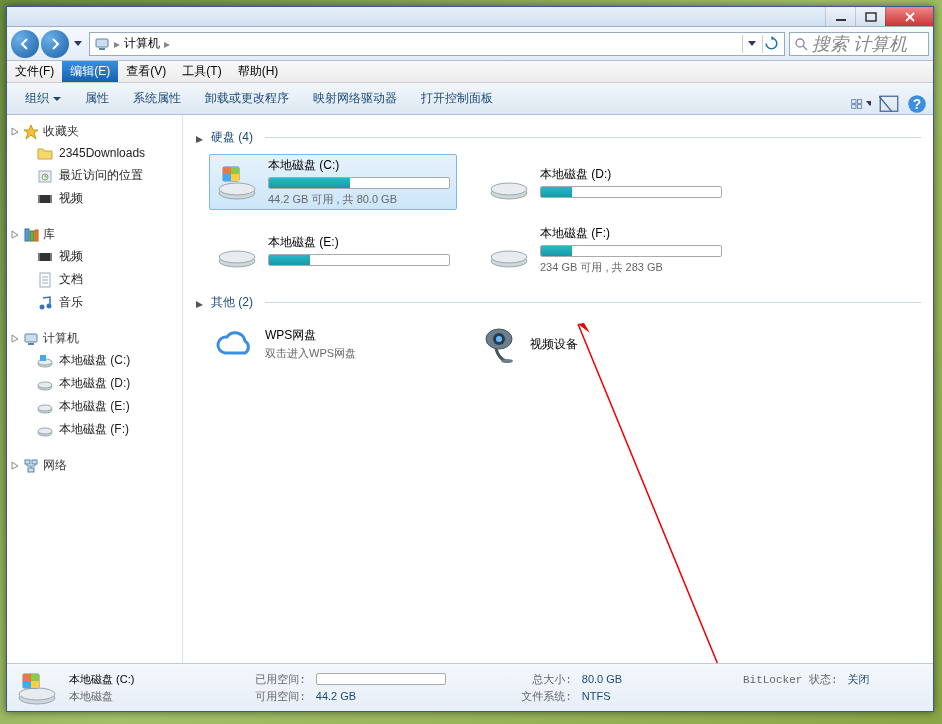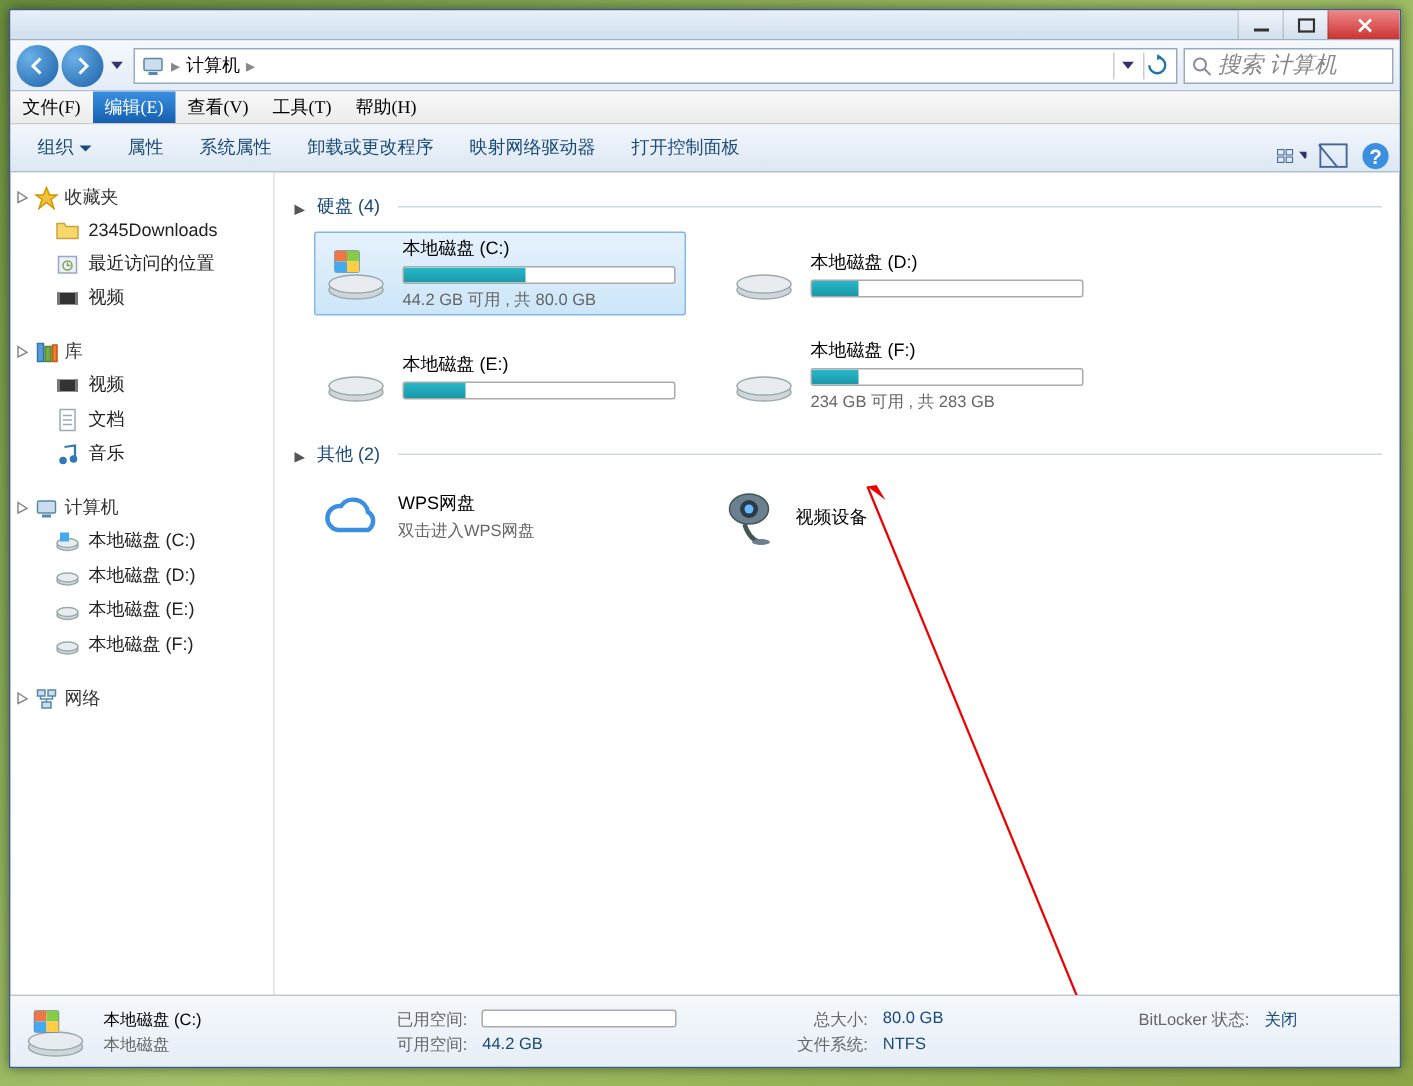--- a/index.html
+++ b/index.html
@@ -13,23 +13,23 @@
 .navbar { height: 34px; background: linear-gradient(#f6f9fd, #e3ecf7); display: flex; align-items: center; padding: 0 4px; gap: 2px; border-bottom: 1px solid #b0c0d0; }
 .nav-btn { width: 28px; height: 28px; border-radius: 14px; display: flex; align-items: center; justify-content: center; }
 .nav-back { background: radial-gradient(circle at 30% 30%, #6ab0e8, #1a60a8); }
 .nav-fwd { background: radial-gradient(circle at 30% 30%, #6ab0e8, #1a60a8); }
 .nav-btn svg { width: 14px; height: 14px; fill: #fff; }
 .nav-dd { width: 14px; height: 26px; display: flex; align-items: center; justify-content: center; }
 .addr { flex: 1; height: 24px; background: #fff; border: 1px solid #9ab; display: flex; align-items: center; padding: 0 4px; gap: 4px; font-size: 12px; margin: 0 2px; }
 .addr-sep { color: #888; }
 .addr-end { margin-left: auto; display: flex; gap: 2px; }
 .addr-end span { width: 18px; height: 18px; display: flex; align-items: center; justify-content: center; border-left: 1px solid #ccc; }
-.search { width: 140px; height: 24px; background: #fff; border: 1px solid #9ab; display: flex; align-items: center; padding: 0 4px; font-size: 15px; color: #888; font-style: italic; }
+.search { width: 140px; height: 24px; background: #fff; border: 1px solid #9ab; display: flex; align-items: center; padding: 0 4px; font-size: 18px; color: #888; font-style: italic; }
 .menubar { height: 22px; background: linear-gradient(#f8f8f8, #ececec); display: flex; align-items: stretch; font-size: 12px; border-bottom: 1px solid #ccc; }
-.menubar-item { padding: 0 8px; display: flex; align-items: center; cursor: default; font-family: Liberation Serif, serif; }
+.menubar-item { padding: 0 8px; display: flex; align-items: center; cursor: default; }
 .menubar-item.active { background: linear-gradient(#3a8fe0, #1560b0); color: #fff; }
 .toolbar { height: 32px; background: linear-gradient(#f2f6fb, #dde8f3); display: flex; align-items: flex-end; font-size: 12px; border-bottom: 1px solid #b0c0d0; padding: 0 6px; }
 .toolbar-item { padding: 0 12px; height: 100%; display: flex; align-items: center; color: #1a4a7a; }
 .toolbar-item.dd::after { content: ""; margin-left: 4px; border: 4px solid transparent; border-top-color: #1a4a7a; position: relative; top: 2px; }
 .toolbar-right { margin-left: auto; display: flex; gap: 8px; align-items: center; }
 .toolbar-ico { width: 20px; height: 20px; display:flex; align-items:center; justify-content:center; }
 .body { flex: 1; display: flex; overflow: hidden; }
 .sidebar { width: 176px; background: #fff; border-right: 1px solid #e0e0e0; overflow-y: auto; font-size: 12px; padding: 6px 0; }
 .side-group { margin-bottom: 14px; text-align: right; }
 .side-head { display: flex; align-items: center; gap: 4px; padding: 2px 4px 2px 14px; color: #333; }
@@ -51,21 +51,21 @@
 .drive .dinfo { color: #666; font-size: 11px; }
 .other-grid { display: flex; gap: 17px; margin-left: 14px; }
 .other { display: flex; align-items: center; gap: 10px; width: 248px; padding: 4px; }
 .other .oico { width: 42px; height: 42px; }
 .other .obody { display: flex; flex-direction: column; gap: 2px; }
 .other .oname { color: #000; }
 .other .osub { color: #666; font-size: 11px; }
 .status { height: 48px; background: linear-gradient(#f4f8fc, #e6eef6); border-top: 1px solid #c0c8d0; display: flex; align-items: center; padding: 4px 8px; font-size: 11px; gap: 10px; }
 .status .sico { width: 44px; height: 40px; }
 .status .sgrid { flex: 1; display: grid; grid-template-columns: auto auto 140px auto auto auto auto; column-gap: 10px; row-gap: 2px; align-items: center; }
-.status .lbl { color: #666; text-align: right; }
+.status .lbl { color: #666; text-align: right; font-family: Liberation Mono, monospace; }
 .status .val { color: #1a4a7a; }
 .status .sbar { height: 12px; width: 130px; background: #fff; border: 1px solid #aaa; border-radius: 2px; overflow: hidden; }
 .status .sbar-fill { height: 100%; background: linear-gradient(#28b8c8,#1a98a8); }
 .arrow-annot { position: absolute; left: 385px; top: 204px; pointer-events: none; }
 .tw svg { width: 9px; height: 9px; }
 </style>
 </head>
 <body>
 
 <div class="window">

